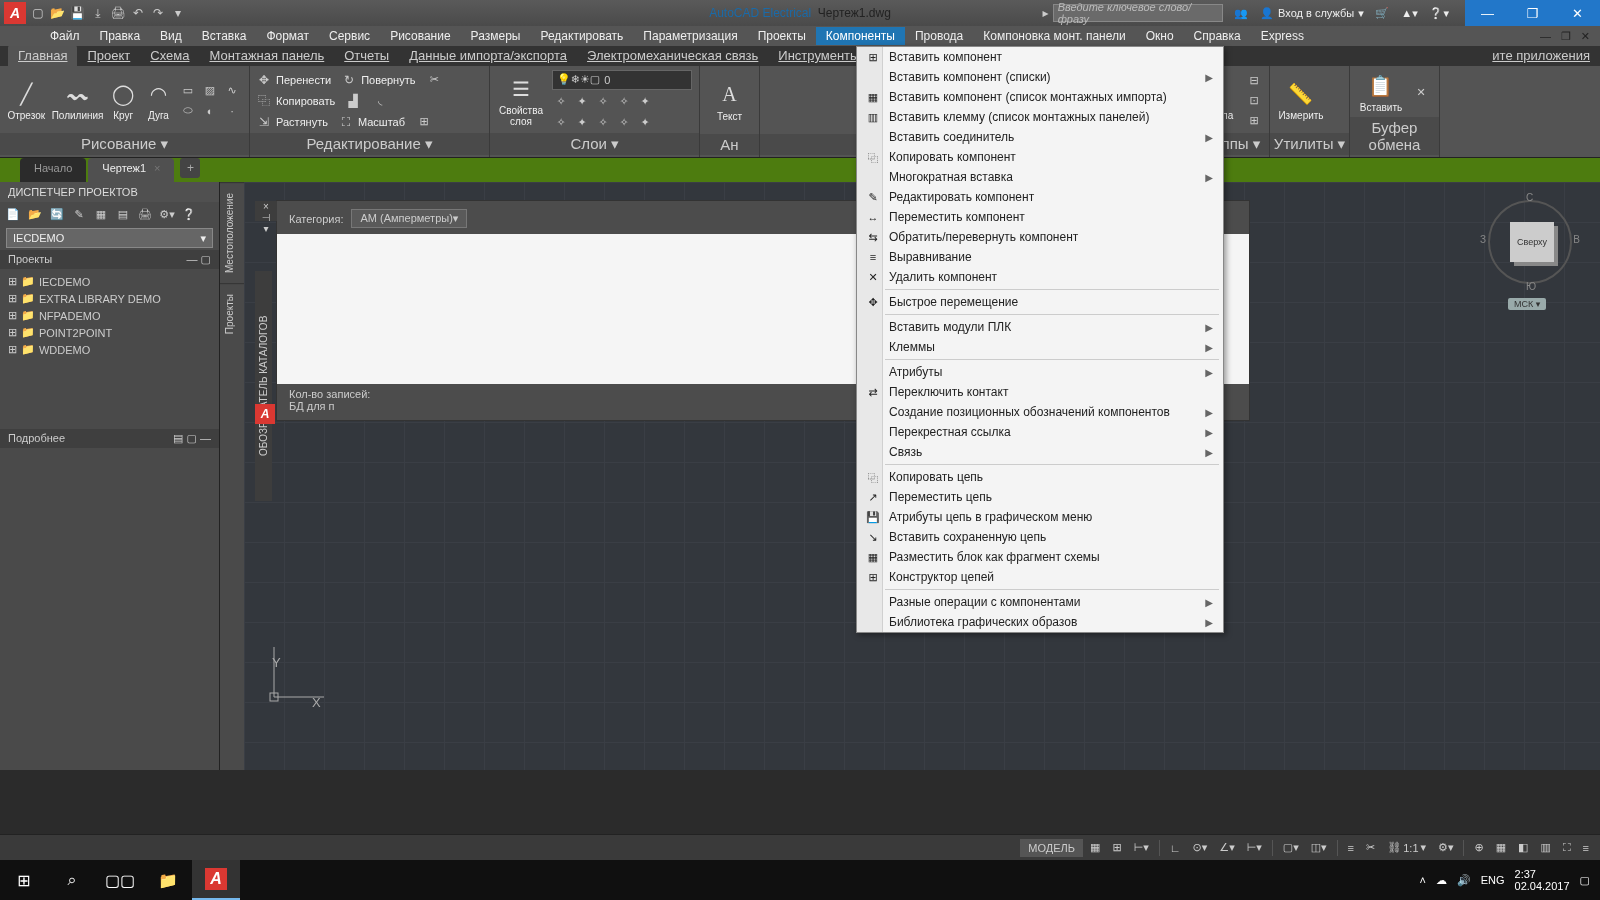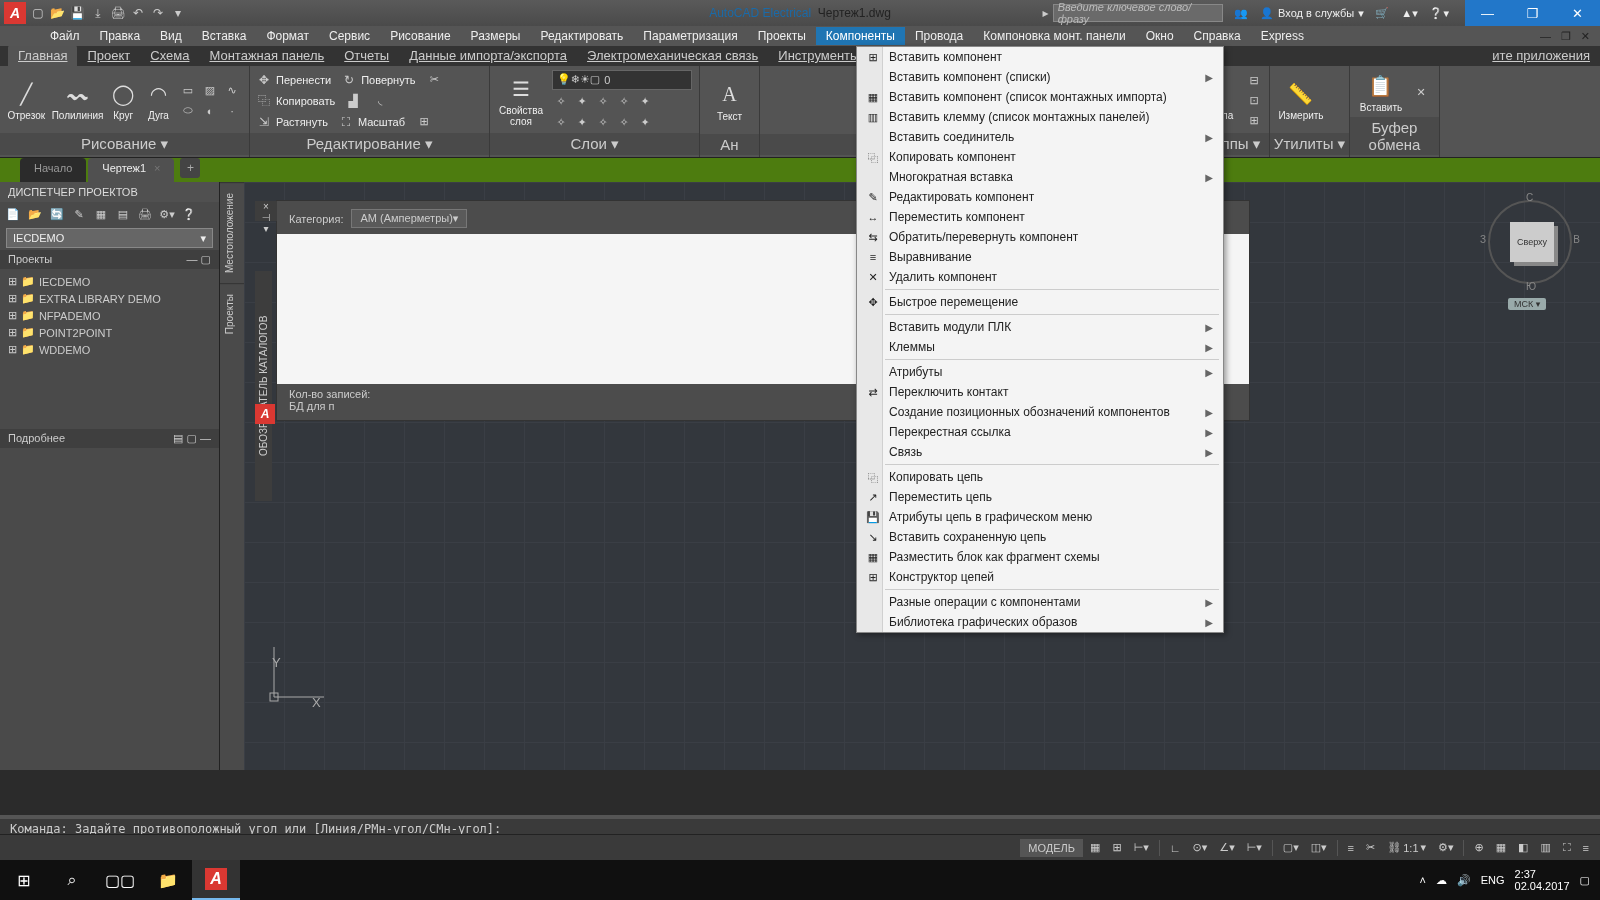--- a/index.html
+++ b/index.html
@@ -569,21 +569,20 @@
       <div class="ditem">
         <span class="di"></span>
         <span>Библиотека графических образов</span>
         <span class="arr">▶</span>
       </div>
     </div>
 </div>
 
 <div class="status-wrap">
   <div class="cmdarea" style="position:static;">
-    <div class="cmdhist">Команда: Задайте противоположный угол или [Линия/РМн-угол/СМн-угол]:</div>
     <div class="cmdline">
       <span>🔧</span>
       <span class="prompt">▸_</span>
       <span class="cinp">Введите команду</span>
     </div>
   </div>
   <div class="statusbar">
     <div class="sbtn model">МОДЕЛЬ</div>
     <div class="sbtn">▦</div>
     <div class="sbtn">⊞</div>

